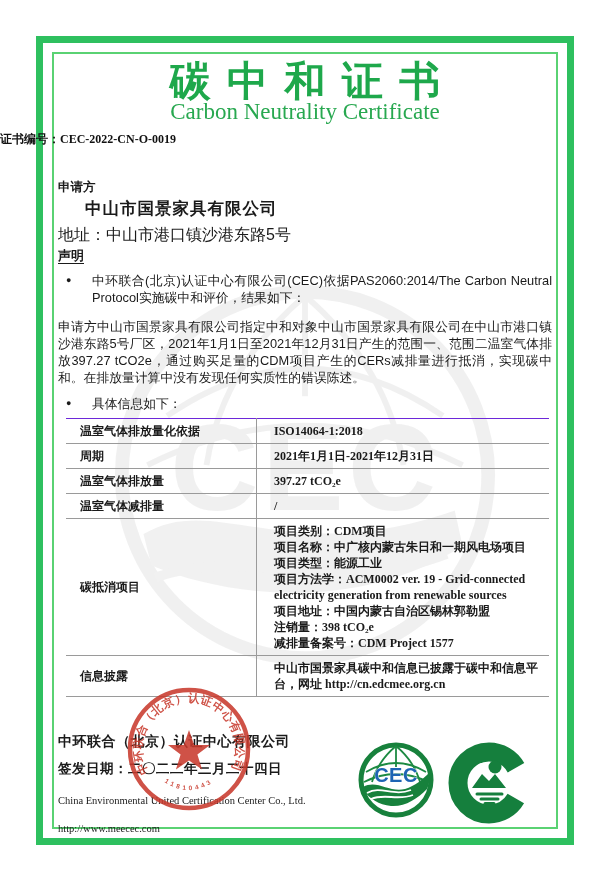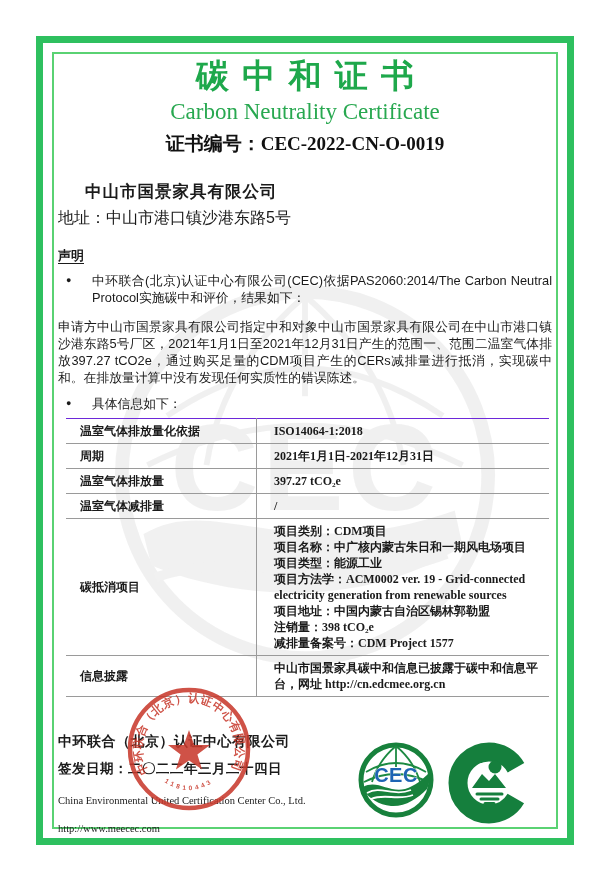--- a/index.html
+++ b/index.html
@@ -5,27 +5,27 @@
   html,body{margin:0;padding:0;background:#fff;}
   .page{position:relative;width:610px;height:881px;background:#fff;overflow:hidden;
         font-family:"Liberation Sans","DejaVu Sans",sans-serif;color:#1a1a1a;}
   .border-outer{position:absolute;left:36px;top:36px;right:36px;bottom:36px;
         border:7px solid #2ec05f;pointer-events:none;}
   .border-inner{position:absolute;left:52px;top:52px;right:52px;bottom:52px;
         border:2px solid #5ad273;pointer-events:none;}
   .watermark{position:absolute;left:108px;top:278px;width:394px;height:394px;opacity:.75;}
   .title-zh{position:absolute;left:0;right:0;top:54px;text-align:center;
         font-family:"Liberation Serif","DejaVu Serif",serif;font-weight:bold;
-        font-size:33px;color:#1ea84b;letter-spacing:.40em;text-indent:.40em;}
+        font-size:41px;color:#1ea84b;letter-spacing:.40em;text-indent:.40em;}
   .title-en{position:absolute;left:0;right:0;top:99px;text-align:center;
         font-family:"Liberation Serif","DejaVu Serif",serif;
         font-size:23px;color:#28a850;}
-  .cert-line{position:absolute;left:0;right:0;top:131px;text-align:center;
+  .cert-line{position:absolute;left:0;right:0;top:131px;
         font-family:"Liberation Serif","DejaVu Serif",serif;font-weight:bold;
-        font-size:19px;color:#111;}
+        font-size:12px;color:#111;}
   .block{position:absolute;left:58px;width:494px;}
   .applicant{top:179px;}
   .applicant-heading{font-size:12.5px;font-weight:bold;}
   .applicant-name{font-size:16.5px;font-weight:bold;margin-top:2px;letter-spacing:1px;margin-left:27px;}
   .applicant-address{font-size:16px;margin-top:5px;}
   .statement-heading{top:247px;font-size:13px;font-weight:bold;text-decoration:underline;text-underline-offset:3px;}
   .bullet{display:flex;text-align:justify;font-size:12.8px;line-height:17px;}
   .bullet .marker{flex:0 0 26px;padding-left:8px;font-size:9px;line-height:17px;}
   .bullet1{top:272px;}
   .para{top:318px;text-align:justify;font-size:12.8px;line-height:17px;}
@@ -67,20 +67,21 @@
   <div class="border-outer"></div>
   <div class="border-inner"></div>
 
   <div class="title-zh">碳中和证书</div>
   <div class="title-en">Carbon Neutrality Certificate</div>
   <div class="cert-line">
     <span>证书编号：</span><span>CEC-2022-CN-O-0019</span>
   </div>
 
   <div class="block applicant">
+    <div class="applicant-heading">申请方</div>
     <div class="applicant-name">中山市国景家具有限公司</div>
     <div class="applicant-address">地址：中山市港口镇沙港东路5号</div>
   </div>
 
   <div class="block statement-heading">声明</div>
 
   <div class="block bullet bullet1">
     <span class="marker">●</span>
     <span>中环联合(北京)认证中心有限公司(CEC)依据PAS2060:2014/The Carbon Neutral Protocol实施碳中和评价，结果如下：</span>
   </div>

